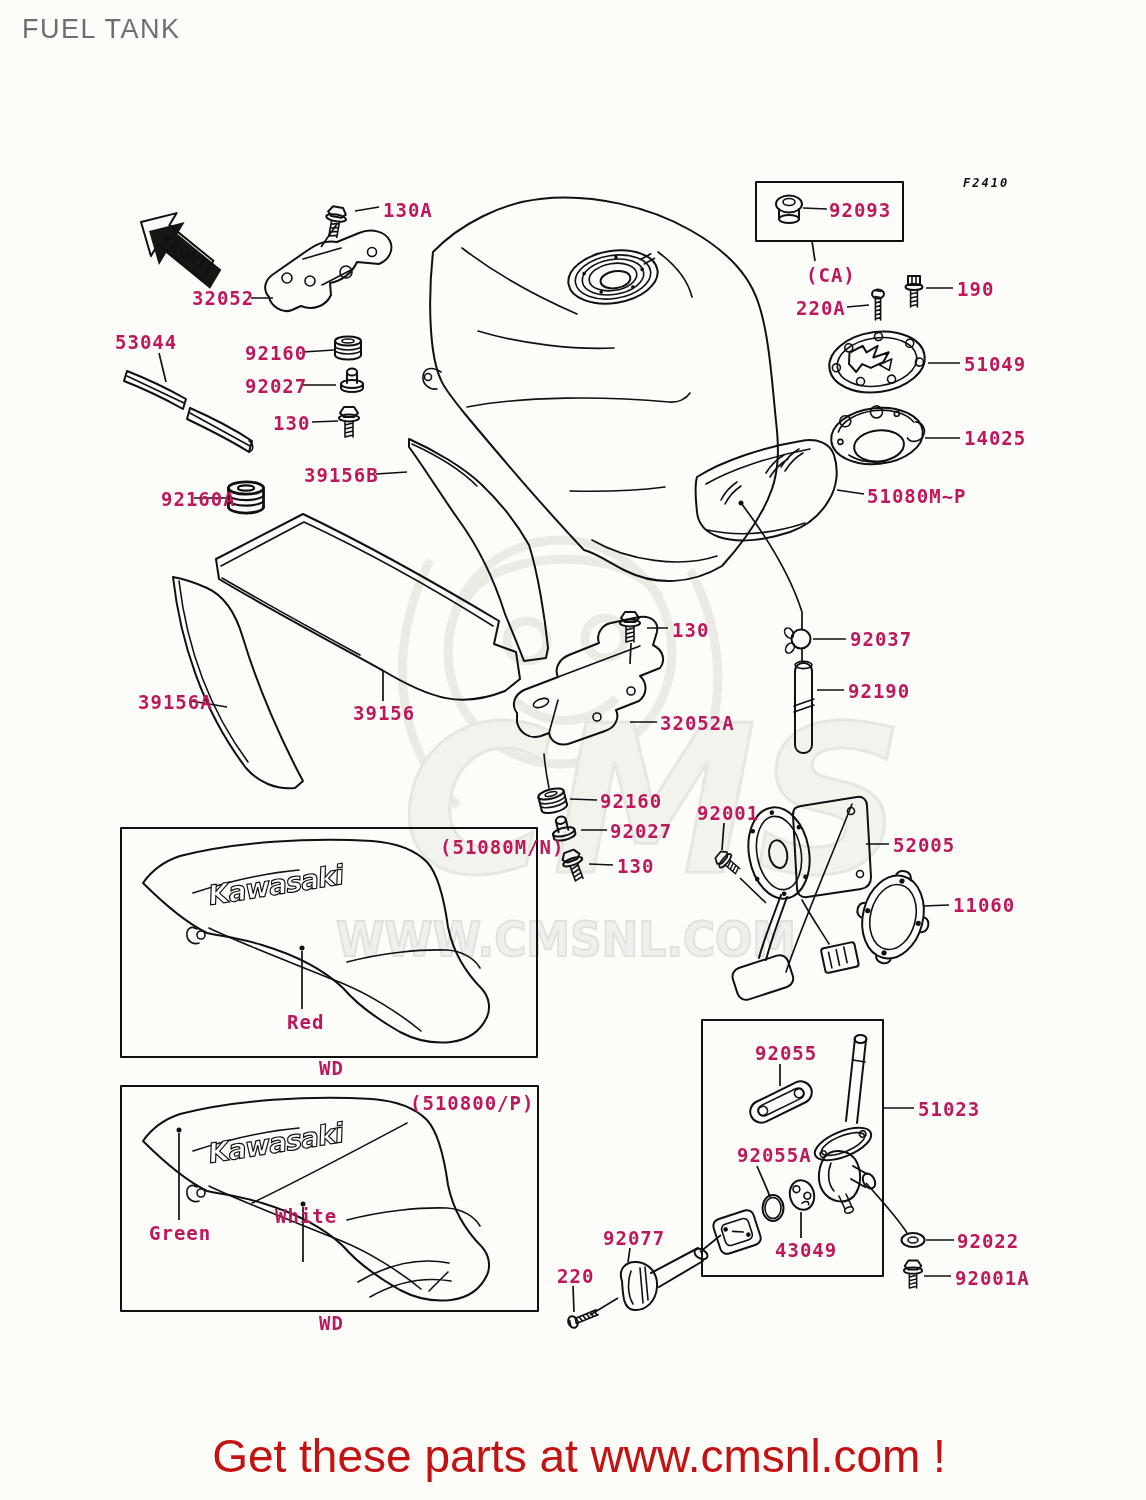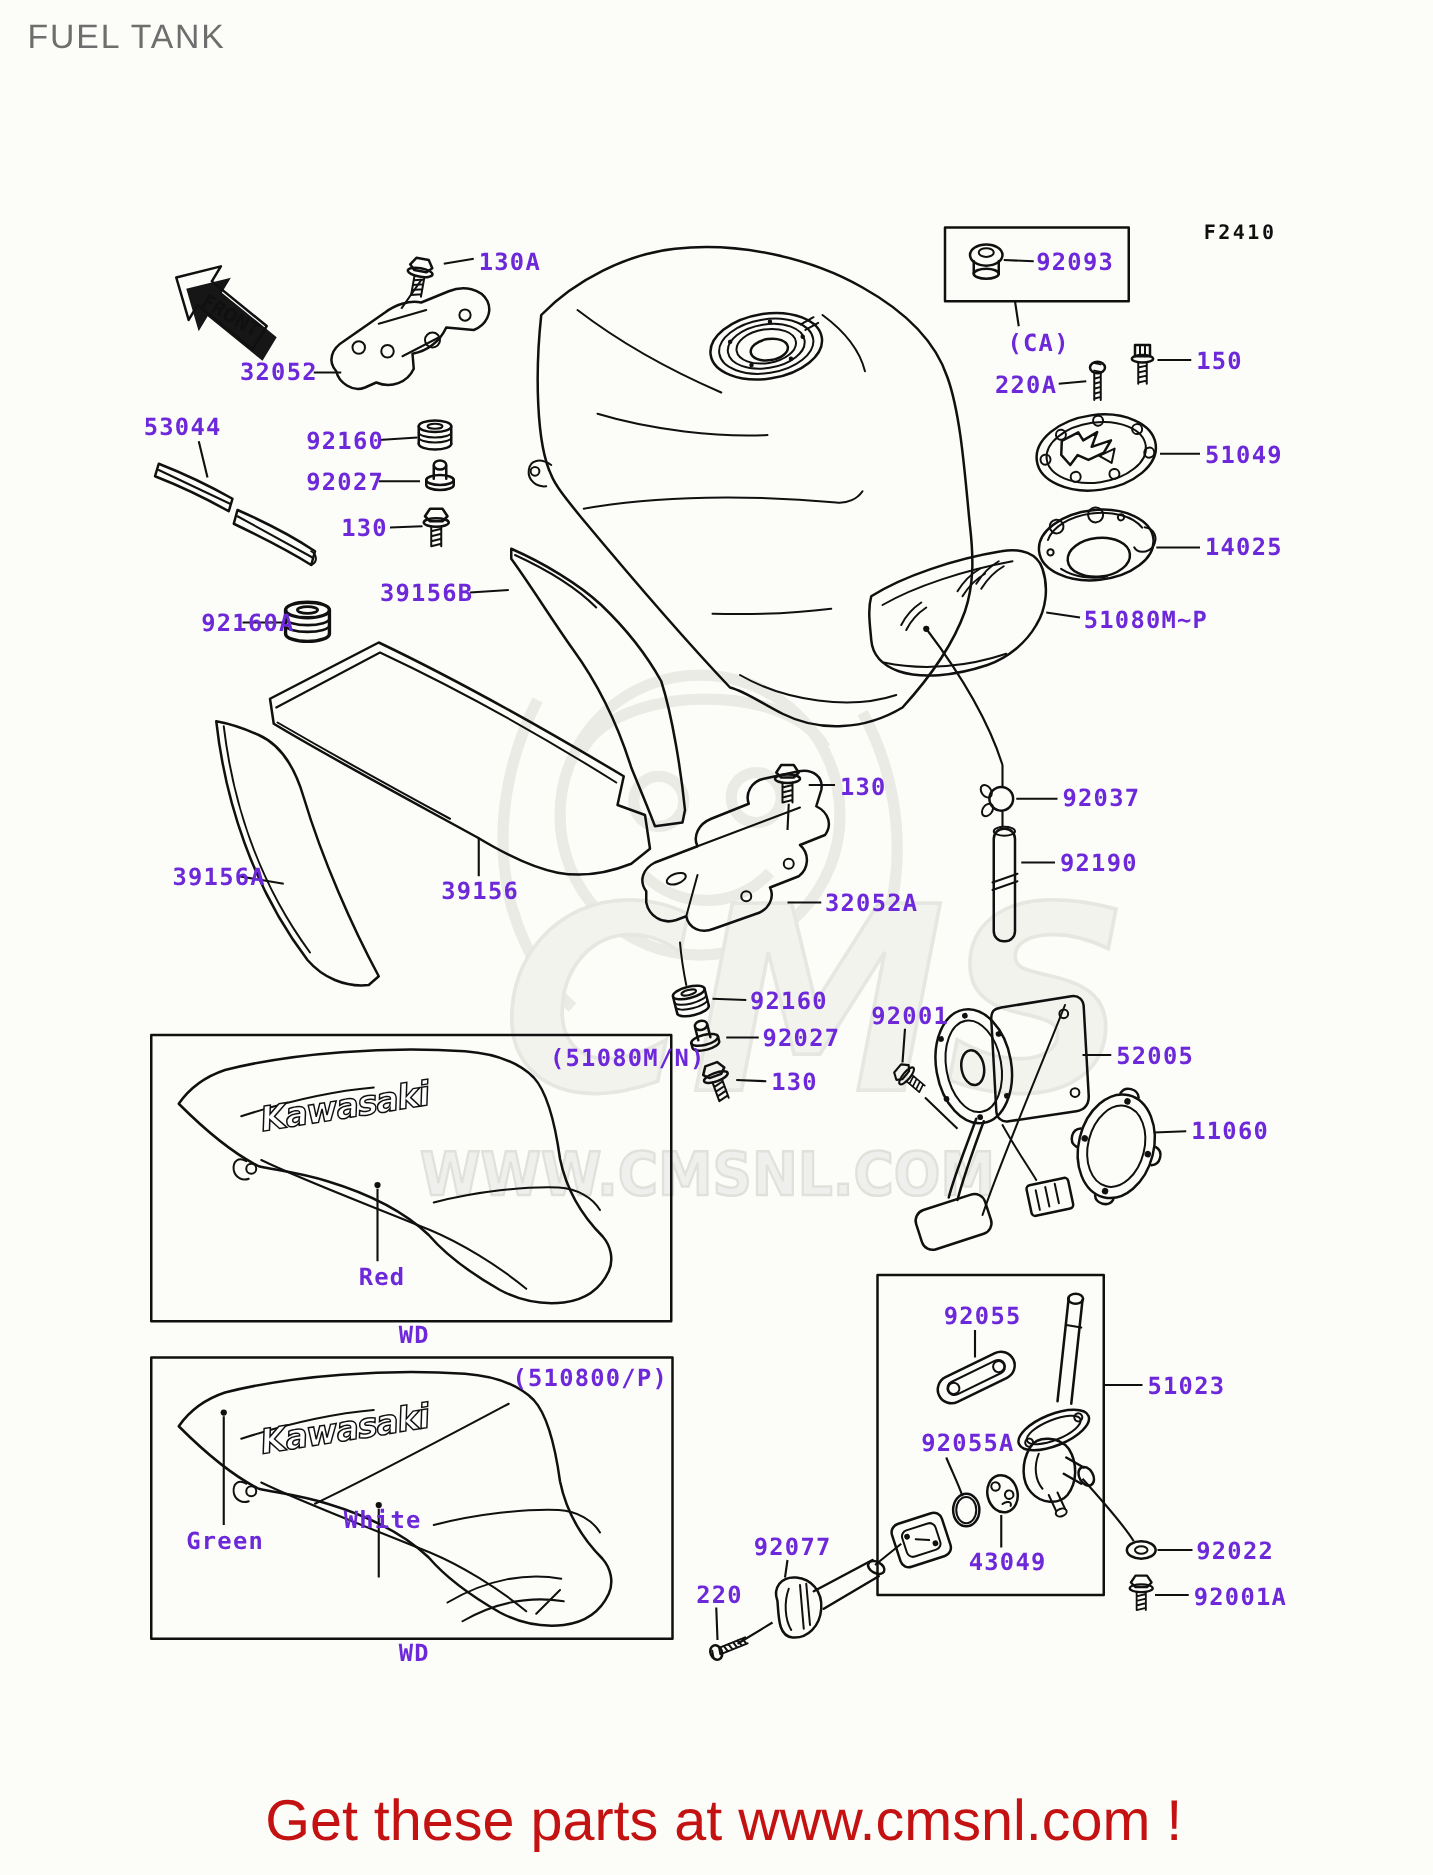--- a/index.html
+++ b/index.html
@@ -1,23 +1,23 @@
 <!DOCTYPE html>
 <html><head>
 <meta charset="utf-8">
 <style>
   html,body{margin:0;padding:0;background:#fcfcf9;}
   .page{position:relative;width:1146px;height:1500px;background:#fcfcf9;overflow:hidden;
         font-family:"DejaVu Sans Mono",monospace;}
   .page-title{position:absolute;left:22px;top:14px;font-family:"Liberation Sans",sans-serif;
         font-size:27px;letter-spacing:1.5px;color:#6e6e6e;}
   .figure-code{position:absolute;left:963px;top:176px;font-family:"DejaVu Sans Mono",monospace;
-        font-size:16px;font-weight:bold;letter-spacing:2px;color:#101010;}
+        font-size:12px;font-weight:bold;letter-spacing:2px;color:#101010;font-style:italic;}
   .part-label{position:absolute;font-family:"DejaVu Sans Mono",monospace;font-size:19px;
-        font-weight:bold;letter-spacing:1px;color:#6d28d9;white-space:pre;line-height:1;}
+        font-weight:bold;letter-spacing:1px;color:#be185d;white-space:pre;line-height:1;}
   .footer-text{position:absolute;left:0;right:0;top:1429px;text-align:center;
         font-family:"Liberation Sans",sans-serif;font-size:46px;color:#c41212;letter-spacing:0px;padding-left:12px;}
   svg{position:absolute;left:0;top:0;}
   .art{stroke:#101010;stroke-width:2;fill:none;stroke-linejoin:round;stroke-linecap:round;}
   .thin{stroke-width:1.6;}
   .leader{stroke:#101010;stroke-width:1.7;fill:none;}
   .dot{fill:#101010;stroke:none;}
   .klogo{font-family:"DejaVu Sans",sans-serif;font-style:italic;font-weight:bold;font-size:27px;
         fill:#ffffff;stroke:#101010;stroke-width:1.2px;letter-spacing:-1px;}
   .front-text{font-family:"DejaVu Sans",sans-serif;font-weight:bold;font-size:15.5px;fill:#101010;}
@@ -336,21 +336,21 @@
       <span class="part-label" style="left: 245px; top: 344px;">92160</span>
       <span class="part-label" style="left: 245px; top: 377px;">92027</span>
       <span class="part-label" style="left: 273px; top: 414px;">130</span>
       <span class="part-label" style="left: 304px; top: 466px;">39156B</span>
       <span class="part-label" style="left: 125px; top: 490px; margin-left: 36px;">92160A</span>
       <span class="part-label" style="left: 138px; top: 693px;">39156A</span>
       <span class="part-label" style="left: 353px; top: 704px;">39156</span>
       <span class="part-label" style="left: 829px; top: 201px;">92093</span>
       <span class="part-label" style="left: 806px; top: 266px;">(CA)</span>
       <span class="part-label" style="left: 796px; top: 299px;">220A</span>
-      <span class="part-label" style="left: 957px; top: 280px;">150</span>
+      <span class="part-label" style="left: 957px; top: 280px;">190</span>
       <span class="part-label" style="left: 964px; top: 355px;">51049</span>
       <span class="part-label" style="left: 964px; top: 429px;">14025</span>
       <span class="part-label" style="left: 867px; top: 487px;">51080M~P</span>
       <span class="part-label" style="left: 850px; top: 630px;">92037</span>
       <span class="part-label" style="left: 848px; top: 682px;">92190</span>
       <span class="part-label" style="left: 672px; top: 621px;">130</span>
       <span class="part-label" style="left: 660px; top: 714px;">32052A</span>
       <span class="part-label" style="left: 600px; top: 792px;">92160</span>
       <span class="part-label" style="left: 610px; top: 822px;">92027</span>
       <span class="part-label" style="left: 617px; top: 857px;">130</span>

